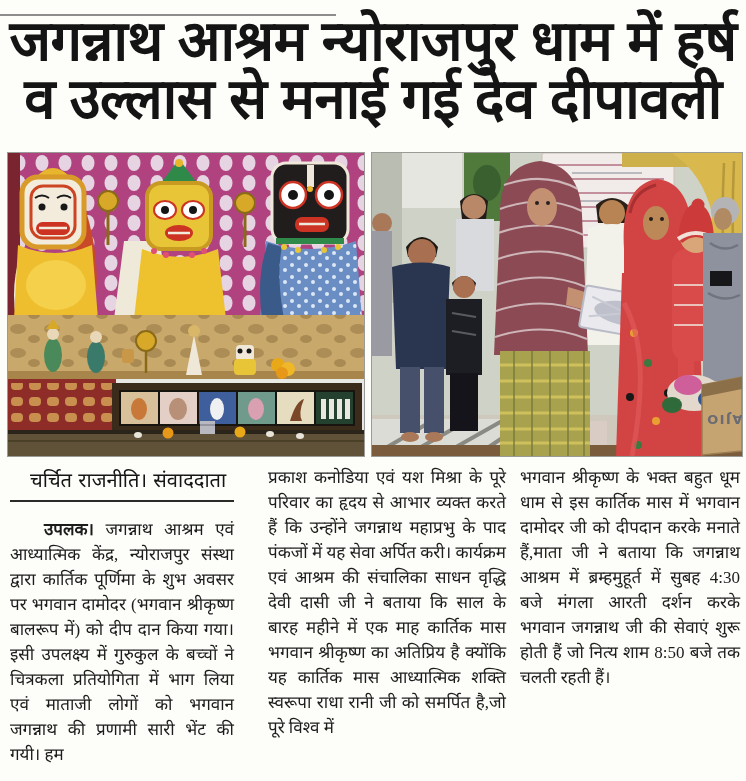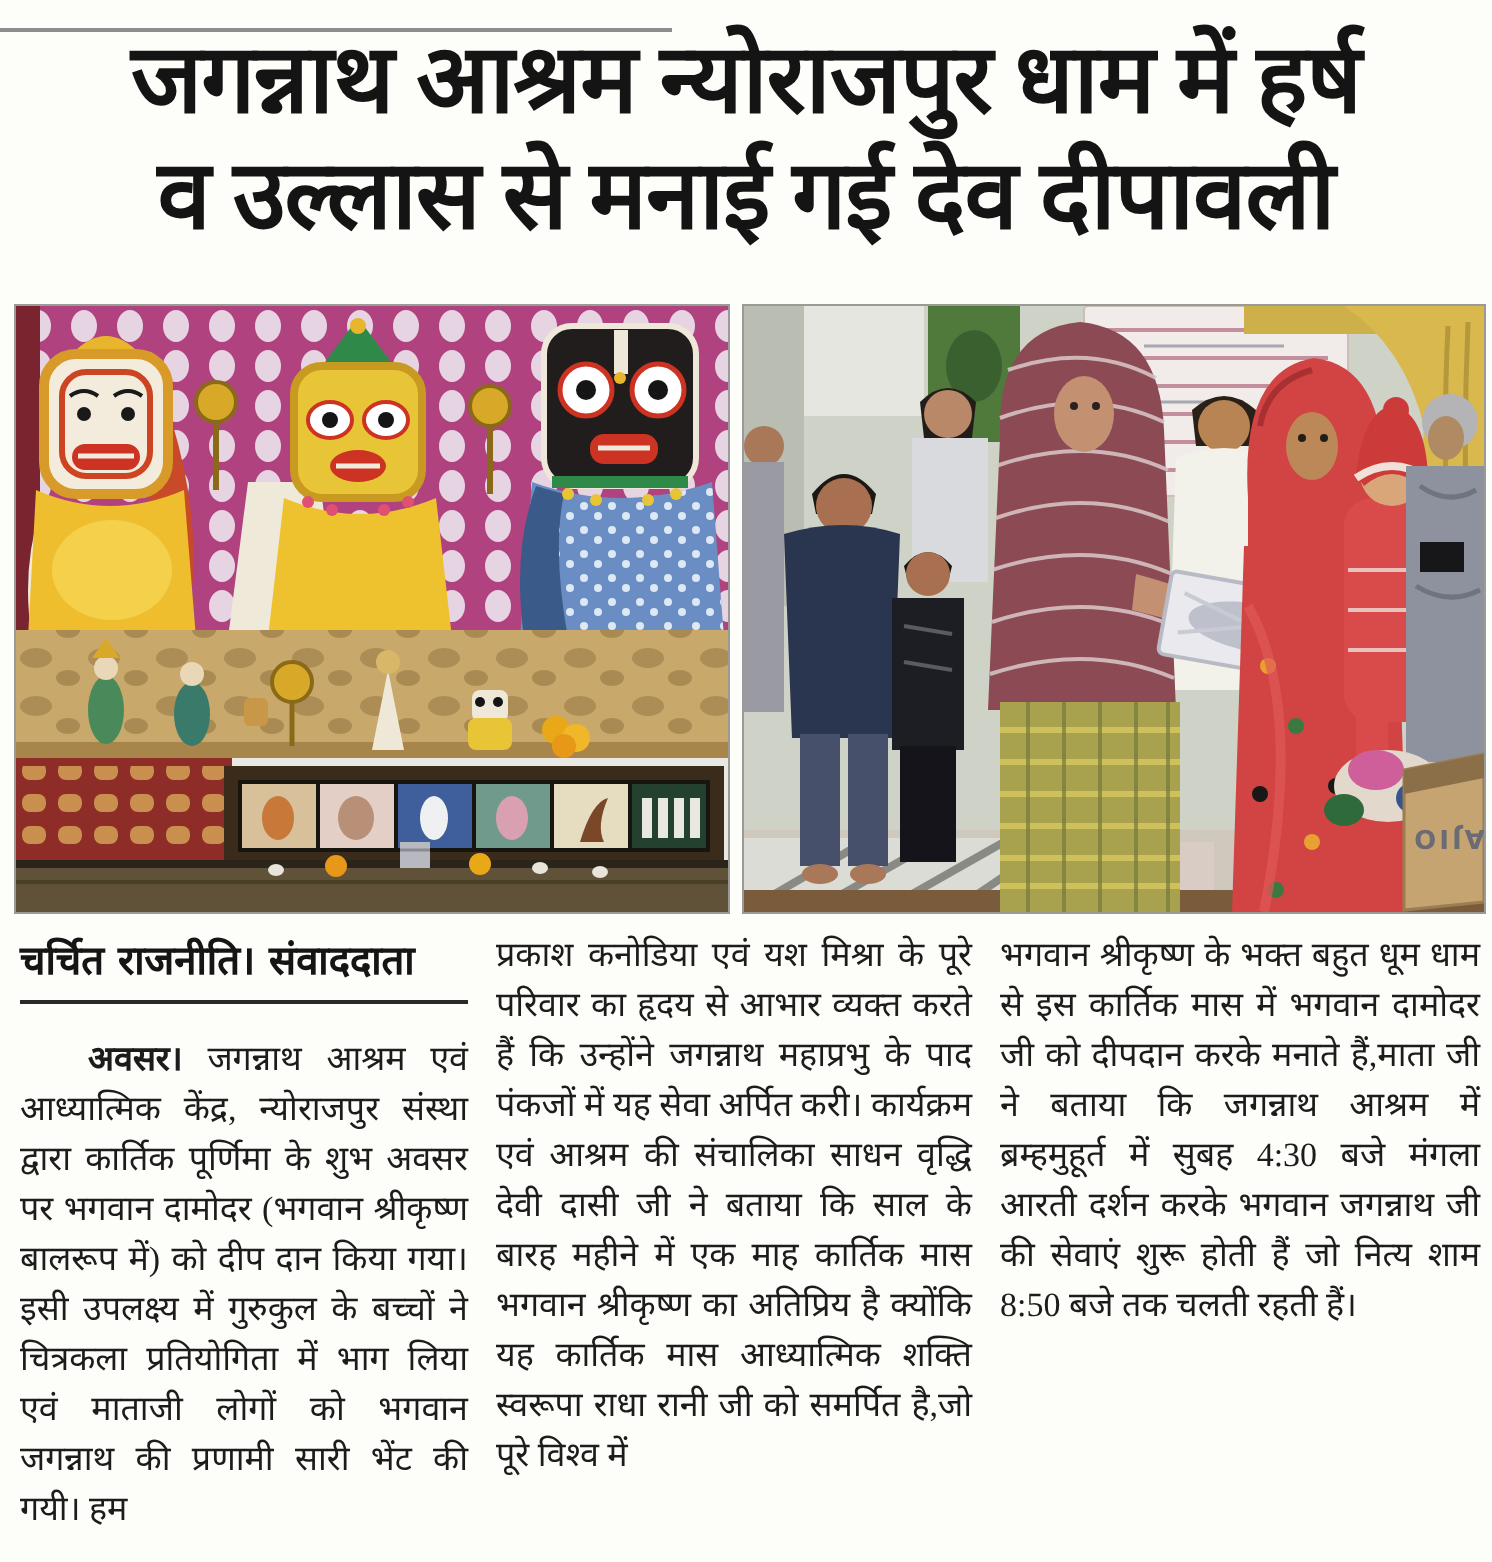--- a/index.html
+++ b/index.html
@@ -1,32 +1,32 @@
 <!DOCTYPE html>
 <html lang="hi"><head>
 <meta charset="utf-8">
 <style>
   html,body{margin:0;padding:0;}
   body{width:746px;height:781px;background:#fdfdfa;overflow:hidden;
        font-family:"Liberation Serif","DejaVu Serif",serif;color:#1c1c1c;}
   .page{position:relative;width:746px;height:781px;}
   .top-rule{position:absolute;left:0;top:2px;width:336px;height:2px;background:#8d8d8d;}
-  .headline{margin:12px 4px 0;text-align:center;font-family:Liberation Serif, serif;
-            font-weight:800;font-size:48px;line-height:58px;color:#141414;letter-spacing:-0.5px;}
+  .headline{margin:12px 4px 0;text-align:center;font-family:Liberation Sans, sans-serif;
+            font-weight:800;font-size:56px;line-height:58px;color:#141414;letter-spacing:-0.5px;}
   .headline span{display:block;white-space:nowrap;}
   .photos{display:flex;gap:6px;padding:24px 5px 0 7px;}
   .photo{border:1px solid #9a9a96;background:#e8e8e4;}
   .photo svg{display:block;}
   .article{display:flex;gap:14px;padding:8px 6px 0 10px;font-size:17px;line-height:25px;
            text-align:justify;}
   .col1{flex:0 0 224px;}
-  .col2{flex:0 0 238px;}
+  .col2{flex:0 0 238px;margin-left:20px;}
   .col3{flex:1 1 auto;}
-  .byline{font-family:"DejaVu Sans","Liberation Sans",sans-serif;font-weight:700;font-size:20px;
-          line-height:26px;color:#151515;padding-top:2px;}
+  .byline{font-family:"DejaVu Sans","Liberation Sans",sans-serif;font-weight:400;font-size:20px;
+          line-height:26px;color:#151515;padding-top:2px;margin-left:20px;}
   .byline-rule{border:none;border-top:2.5px solid #2a2a2a;margin:7px 0 15px;}
   p{margin:0;}
   .p-first{text-indent:34px;}
   .dateline{font-weight:700;}
   .p-indent{text-indent:28px;}
 </style>
 </head>
 <body>
 
 <div class="page">
@@ -324,21 +324,21 @@
           <text transform="translate(352,262) rotate(180)" text-anchor="middle" font-family="DejaVu Sans, sans-serif" font-size="13" font-weight="700" letter-spacing="1.5" fill="#6b6b74">AJIO</text>
         </g>
       </svg>
     </figure>
   </div>
 
   <div class="article">
     <div class="col1">
       <div class="byline">चर्चित राजनीति। संवाददाता</div>
       <hr class="byline-rule">
-      <p class="p-first"><span class="dateline">अवसर।</span><span> जगन्नाथ आश्रम एवं आध्यात्मिक केंद्र, न्योराजपुर संस्था द्वारा कार्तिक पूर्णिमा के शुभ अवसर पर भगवान दामोदर (भगवान श्रीकृष्ण बालरूप में) को दीप दान किया गया। इसी उपलक्ष्य में गुरुकुल के बच्चों ने चित्रकला प्रतियोगिता में भाग लिया एवं माताजी लोगों को भगवान जगन्नाथ की प्रणामी सारी भेंट की गयी। हम</span></p>
+      <p class="p-first"><span class="dateline">उपलक।</span><span> जगन्नाथ आश्रम एवं आध्यात्मिक केंद्र, न्योराजपुर संस्था द्वारा कार्तिक पूर्णिमा के शुभ अवसर पर भगवान दामोदर (भगवान श्रीकृष्ण बालरूप में) को दीप दान किया गया। इसी उपलक्ष्य में गुरुकुल के बच्चों ने चित्रकला प्रतियोगिता में भाग लिया एवं माताजी लोगों को भगवान जगन्नाथ की प्रणामी सारी भेंट की गयी। हम</span></p>
     </div>
     <div class="col2">
       <p>प्रकाश कनोडिया एवं यश मिश्रा के पूरे परिवार का हृदय से आभार व्यक्त करते हैं कि उन्होंने जगन्नाथ महाप्रभु के पाद पंकजों में यह सेवा अर्पित करी। कार्यक्रम एवं आश्रम की संचालिका साधन वृद्धि देवी दासी जी ने बताया कि साल के बारह महीने में एक माह कार्तिक मास भगवान श्रीकृष्ण का अतिप्रिय है क्योंकि यह कार्तिक मास आध्यात्मिक शक्ति स्वरूपा राधा रानी जी को समर्पित है,जो पूरे विश्व में</p>
     </div>
     <div class="col3">
       <p>भगवान श्रीकृष्ण के भक्त बहुत धूम धाम से इस कार्तिक मास में भगवान दामोदर जी को दीपदान करके मनाते हैं,माता जी ने बताया कि जगन्नाथ आश्रम में ब्रम्हमुहूर्त में सुबह 4:30 बजे मंगला आरती दर्शन करके भगवान जगन्नाथ जी की सेवाएं शुरू होती हैं जो नित्य शाम 8:50 बजे तक चलती रहती हैं।</p>
     </div>
   </div>
 
 </div>

